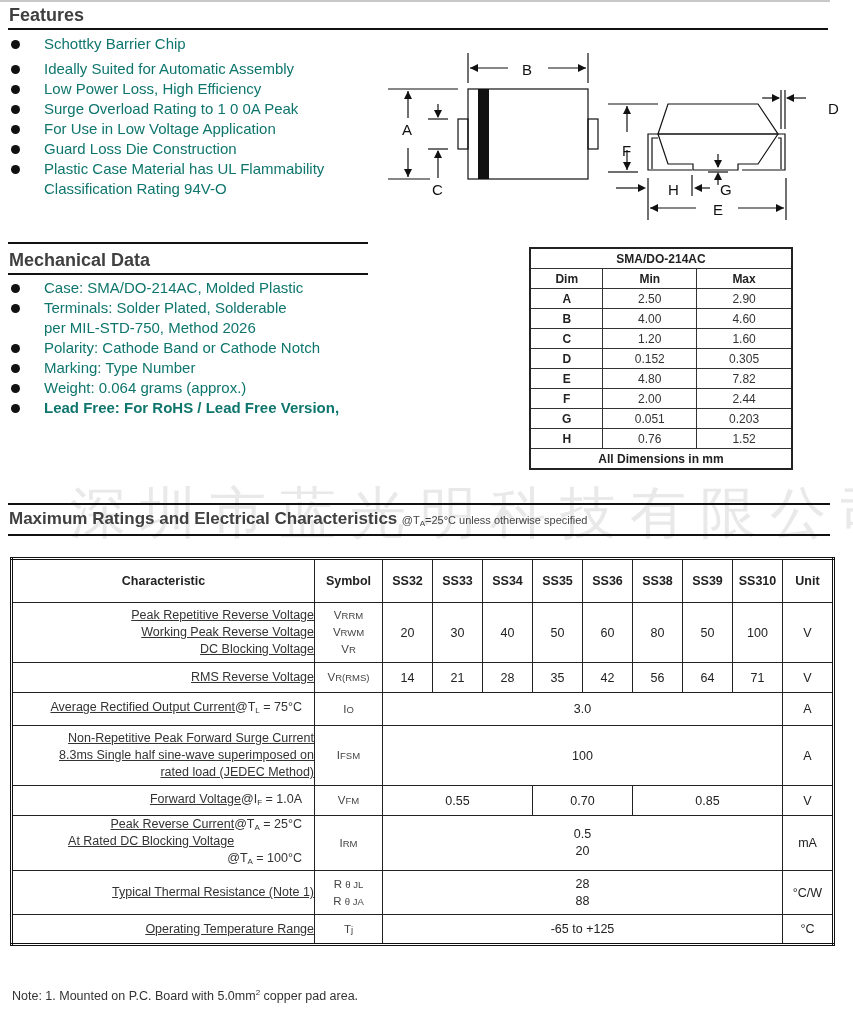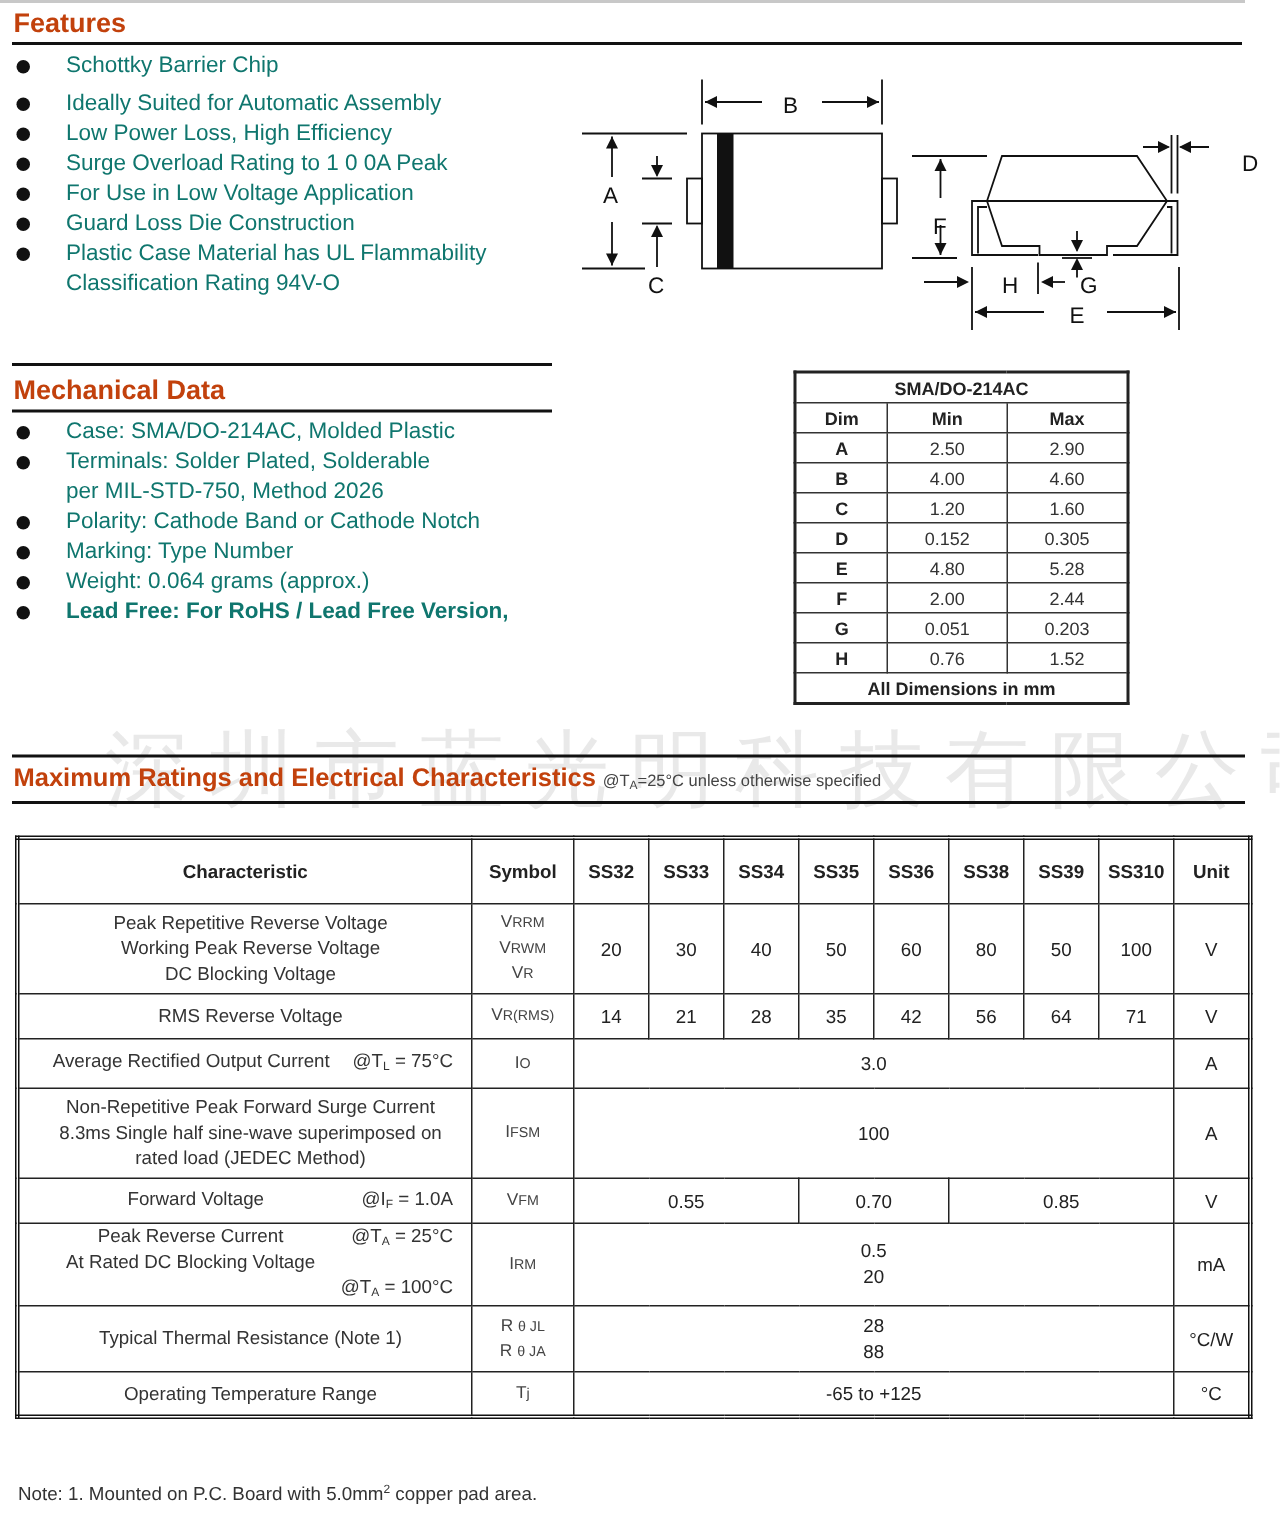--- a/index.html
+++ b/index.html
@@ -1,41 +1,41 @@
 <!DOCTYPE html>
 <html><head>
 <meta charset="utf-8">
 <style>
   html, body { margin:0; padding:0; background:#fff; }
   body { width:853px; height:1019px; position:relative; overflow:hidden;
          font-family:"Liberation Sans", sans-serif; color:#222; }
   .abs { position:absolute; }
   .topline { left:0; top:0; width:830px; height:2px; background:#c8c8c8; }
-  .h-section { font-weight:bold; font-size:18px; color:#c2410c; }
+  .h-section { font-weight:bold; font-size:18px; color:#404040; }
   .rule { background:#111; height:2px; }
   .bullets { margin:0; padding:0; list-style:none; font-size:15px; color:#0f766e; }
   .bullets li { position:relative; padding-left:35px; line-height:20px; }
   .bullets li .dot { position:absolute; left:2px; top:6px; width:9px; height:9px; border-radius:50%; background:#111; }
   .bullets li .cont { display:block; }
   .bold { font-weight:bold; }
 
   
-  table.dim { border-collapse:collapse; position:absolute; left:529px; top:247px; width:224px;
+  table.dim { border-collapse:collapse; position:absolute; left:529px; top:247px; width:264px;
               border:2px solid #222; font-size:12px; }
   table.dim td, table.dim th { border:1px solid #333; text-align:center; height:19px; padding:0; }
   table.dim th { font-weight:bold; }
   table.dim td.d { font-weight:bold; }
   table.dim td.v { color:#333; }
 
   
   table.main { border-collapse:collapse; position:absolute; left:10px; top:557px; width:822px;
                border:3px double #111; font-size:12.5px; table-layout:fixed; }
   table.main td, table.main th { border:1px solid #222; padding:0; text-align:center; vertical-align:middle; }
   table.main th { font-weight:bold; font-size:12.5px; height:42px; }
-  table.main td.c { text-align:center; padding-left:7px; line-height:17px; color:#333; }
+  table.main td.c { text-align:right; padding-left:7px; line-height:17px; color:#333;text-decoration:underline; }
   table.main td.s { font-size:11.5px; color:#444; line-height:16px; }
   .cond { float:right; padding-right:12px; }
   .sub { font-size:8px; vertical-align:-2px; }
   .sc { font-size:9.5px; }
 
   .watermark { left:70px; top:476px; font-size:56px; color:rgba(120,120,120,0.16); letter-spacing:14px;
                font-family:"DejaVu Sans", sans-serif; white-space:nowrap; pointer-events:none; }
 </style>
 </head>
 <body>
@@ -172,21 +172,21 @@
         <td class="v">1.60</td>
       </tr>
   <tr>
         <td class="d">D</td>
         <td class="v">0.152</td>
         <td class="v">0.305</td>
       </tr>
   <tr>
         <td class="d">E</td>
         <td class="v">4.80</td>
-        <td class="v">5.28</td>
+        <td class="v">7.82</td>
       </tr>
   <tr>
         <td class="d">F</td>
         <td class="v">2.00</td>
         <td class="v">2.44</td>
       </tr>
   <tr>
         <td class="d">G</td>
         <td class="v">0.051</td>
         <td class="v">0.203</td>

